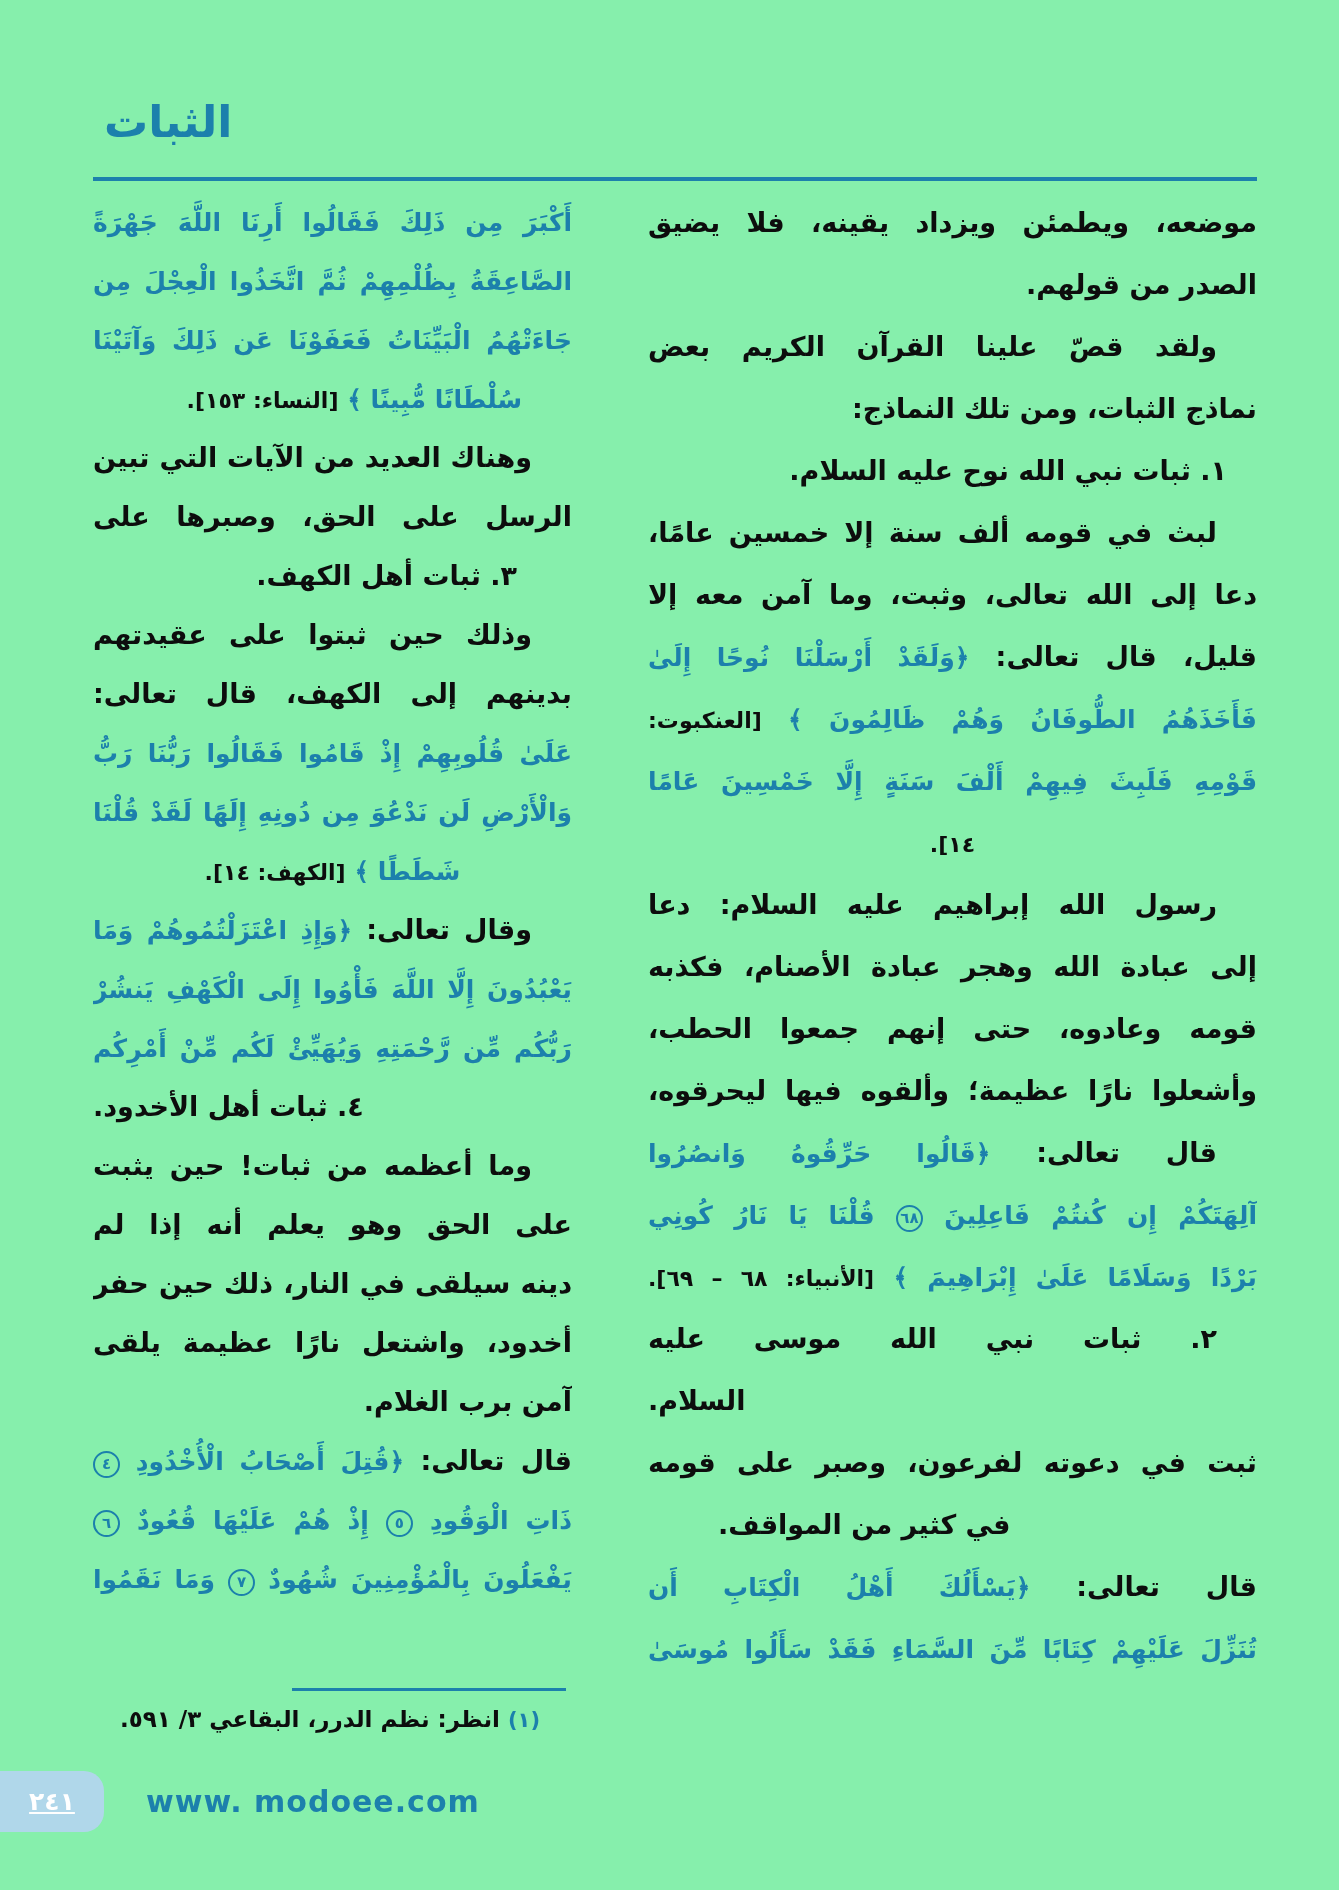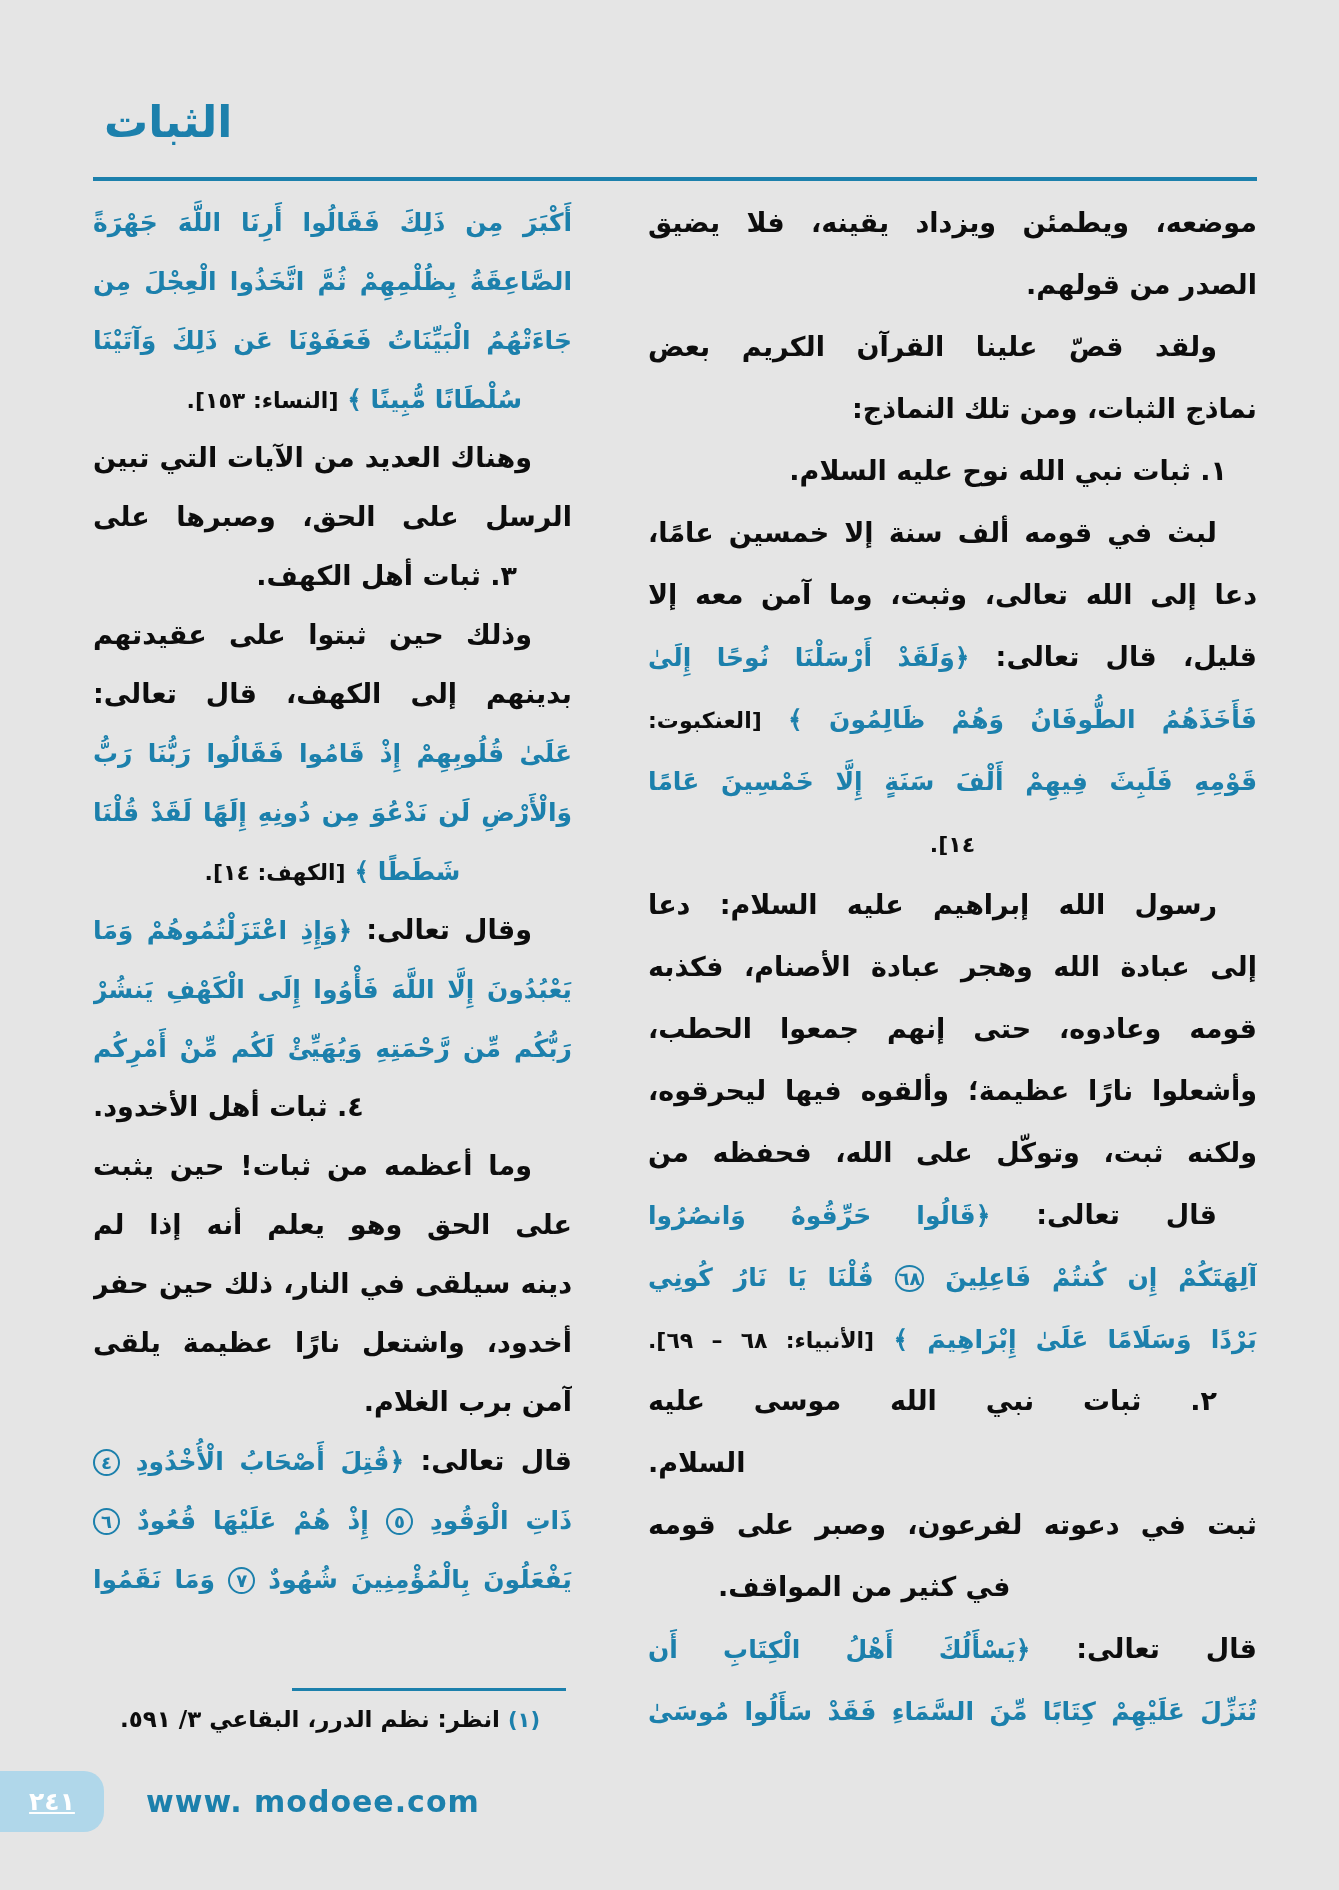--- a/index.html
+++ b/index.html
@@ -1,17 +1,17 @@
 <!DOCTYPE html>
 <html lang="ar" style="--accent: #1c80ac; --tab: #b0d7ea;"><head>
 <meta charset="utf-8">
 <style>
   html,body { margin:0; padding:0; background:#ffffff; }
   .page {
-    position:relative; width:1339px; height:1890px; background:#e5e5e5;
+    position:relative; width:1339px; height:1890px; background:#86efac;
     font-family:"DejaVu Sans", sans-serif; overflow:hidden; color:#0d0d0d;
   }
   
   .hdr-title {
     position:absolute; left:104px; top:96px; direction:rtl;
     font-size:44px; font-weight:bold; color:var(--accent);
   }
   .hdr-rule {
     position:absolute; left:93px; top:177px; width:1164px; height:4px;
     background:var(--accent);
@@ -27,21 +27,21 @@
   .a-r { text-align:right; }
   .a-l { text-align:left; }
   .a-c { text-align:center; }
   .run-body  { color:#0d0d0d; }
   .run-quran { color:var(--accent); font-size:25px; }
   .run-ref   { color:#0d0d0d; font-size:22px; }
   .run-ayah {
     display:inline-block; box-sizing:border-box; min-width:27px; height:27px;
     padding:0 2px; line-height:23px; text-align:left; vertical-align:1px;
     border:2px solid var(--accent); border-radius:50%;
-    color:var(--accent); font-size:18px; text-align-last:center;
+    color:var(--accent); font-size:15px; text-align-last:center;
   }
   
   .fn-rule {
     position:absolute; left:292px; top:1688px; width:274px; height:3px;
     background:var(--accent);
   }
   .footnote {
     position:absolute; left:93px; top:1706px; width:474px; direction:rtl;
     text-align:center; font-size:23px; font-weight:bold; color:#0d0d0d;
   }
@@ -75,21 +75,20 @@
       <div class="line a-j" style="padding-right: 40px;"><span class="run-body">لبث في قومه ألف سنة إلا خمسين عامًا،</span></div>
       <div class="line a-j"><span class="run-body">دعا إلى الله تعالى، وثبت، وما آمن معه إلا</span></div>
       <div class="line a-j"><span class="run-body">قليل، قال تعالى: </span><span class="run-quran">﴿وَلَقَدْ أَرْسَلْنَا نُوحًا إِلَىٰ</span></div>
       <div class="line a-j"><span class="run-quran">فَأَخَذَهُمُ الطُّوفَانُ وَهُمْ ظَالِمُونَ ﴾ </span><span class="run-ref">[العنكبوت:</span></div>
       <div class="line a-j"><span class="run-quran">قَوْمِهِ فَلَبِثَ فِيهِمْ أَلْفَ سَنَةٍ إِلَّا خَمْسِينَ عَامًا</span></div>
       <div class="line a-c"><span class="run-ref">١٤].</span></div>
       <div class="line a-j" style="padding-right: 40px;"><span class="run-body">رسول الله إبراهيم عليه السلام: دعا</span></div>
       <div class="line a-j"><span class="run-body">إلى عبادة الله وهجر عبادة الأصنام، فكذبه</span></div>
       <div class="line a-j"><span class="run-body">قومه وعادوه، حتى إنهم جمعوا الحطب،</span></div>
       <div class="line a-j"><span class="run-body">وأشعلوا نارًا عظيمة؛ وألقوه فيها ليحرقوه،</span></div>
-      <div class="line a-j"><span class="run-body">ولكنه ثبت، وتوكّل على الله، فحفظه من</span></div>
       <div class="line a-j" style="padding-right: 40px;"><span class="run-body">قال تعالى: </span><span class="run-quran">﴿قَالُوا حَرِّقُوهُ وَانصُرُوا</span></div>
       <div class="line a-j"><span class="run-quran">آلِهَتَكُمْ إِن كُنتُمْ فَاعِلِينَ </span><span class="run-ayah">٦٨</span><span class="run-quran"> قُلْنَا يَا نَارُ كُونِي</span></div>
       <div class="line a-j"><span class="run-quran">بَرْدًا وَسَلَامًا عَلَىٰ إِبْرَاهِيمَ ﴾ </span><span class="run-ref">[الأنبياء: ٦٨ – ٦٩].</span></div>
       <div class="line a-j" style="padding-right: 40px;"><span class="run-body">٢. ثبات نبي الله موسى عليه</span></div>
       <div class="line a-l"><span class="run-body">السلام.</span></div>
       <div class="line a-j"><span class="run-body">ثبت في دعوته لفرعون، وصبر على قومه</span></div>
       <div class="line a-l" style="padding-left: 70px;"><span class="run-body">في كثير من المواقف.</span></div>
       <div class="line a-j"><span class="run-body">قال تعالى: </span><span class="run-quran">﴿يَسْأَلُكَ أَهْلُ الْكِتَابِ أَن</span></div>
       <div class="line a-j"><span class="run-quran">تُنَزِّلَ عَلَيْهِمْ كِتَابًا مِّنَ السَّمَاءِ فَقَدْ سَأَلُوا مُوسَىٰ</span></div>
     </div>

